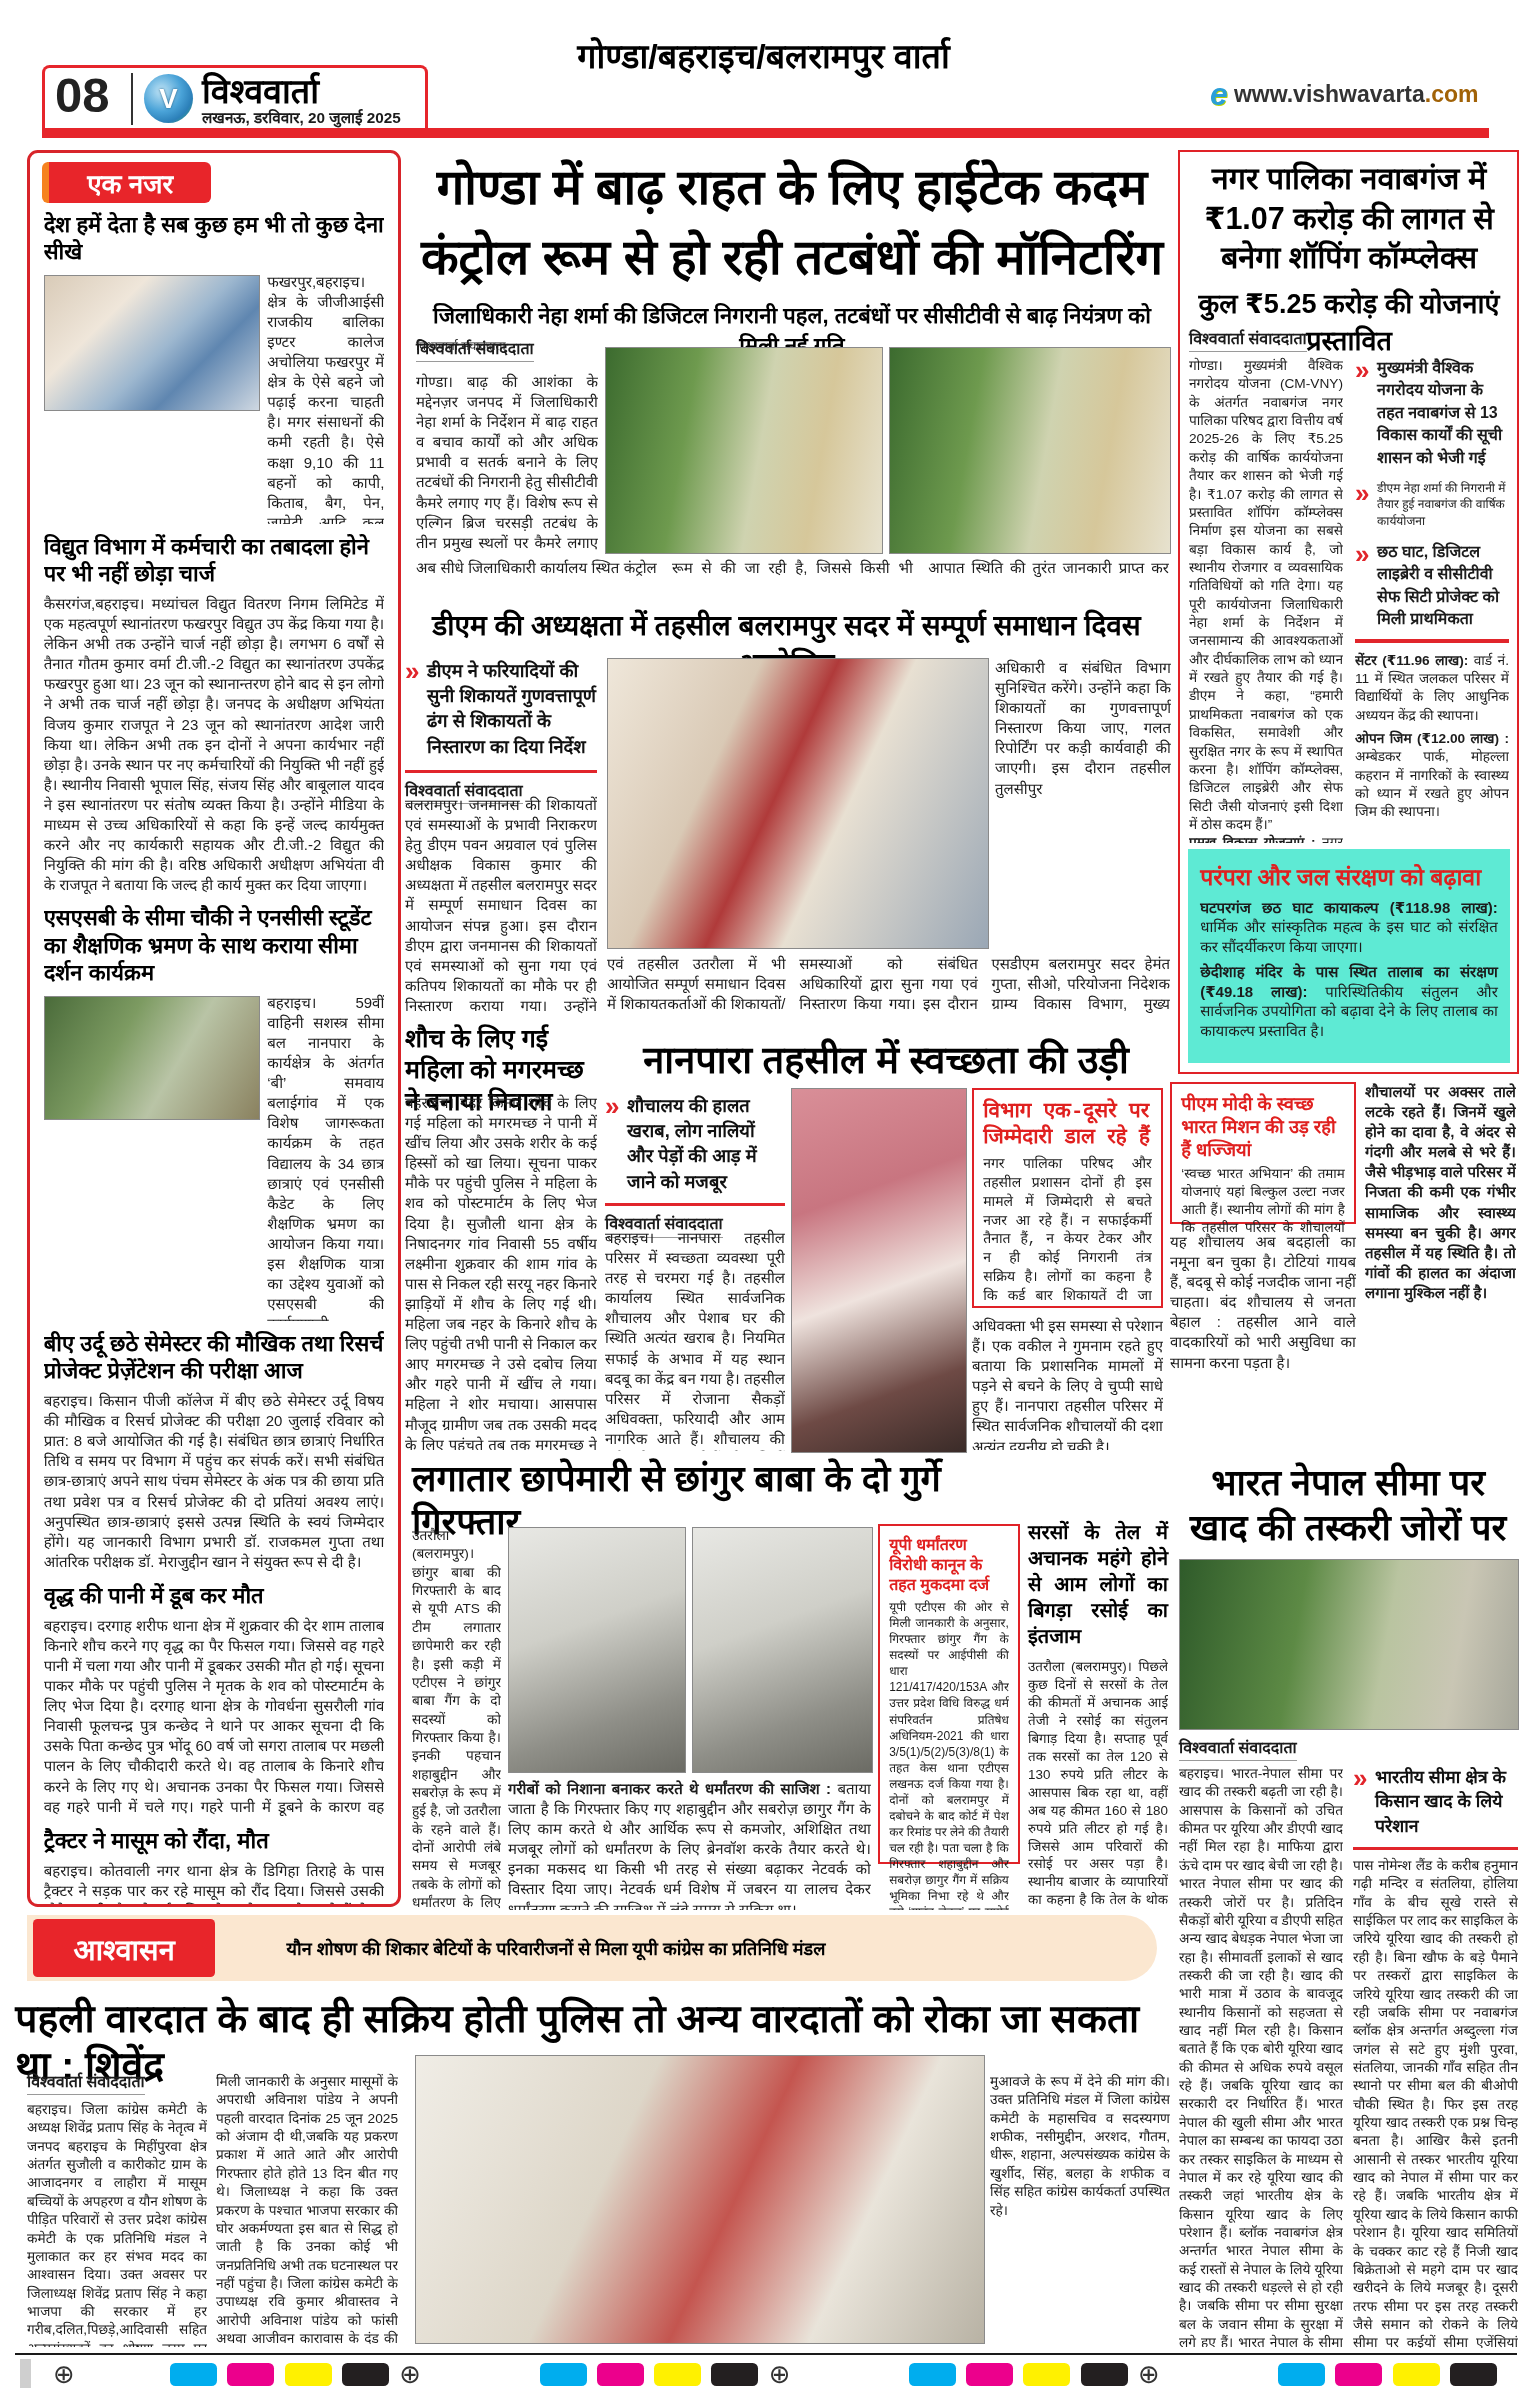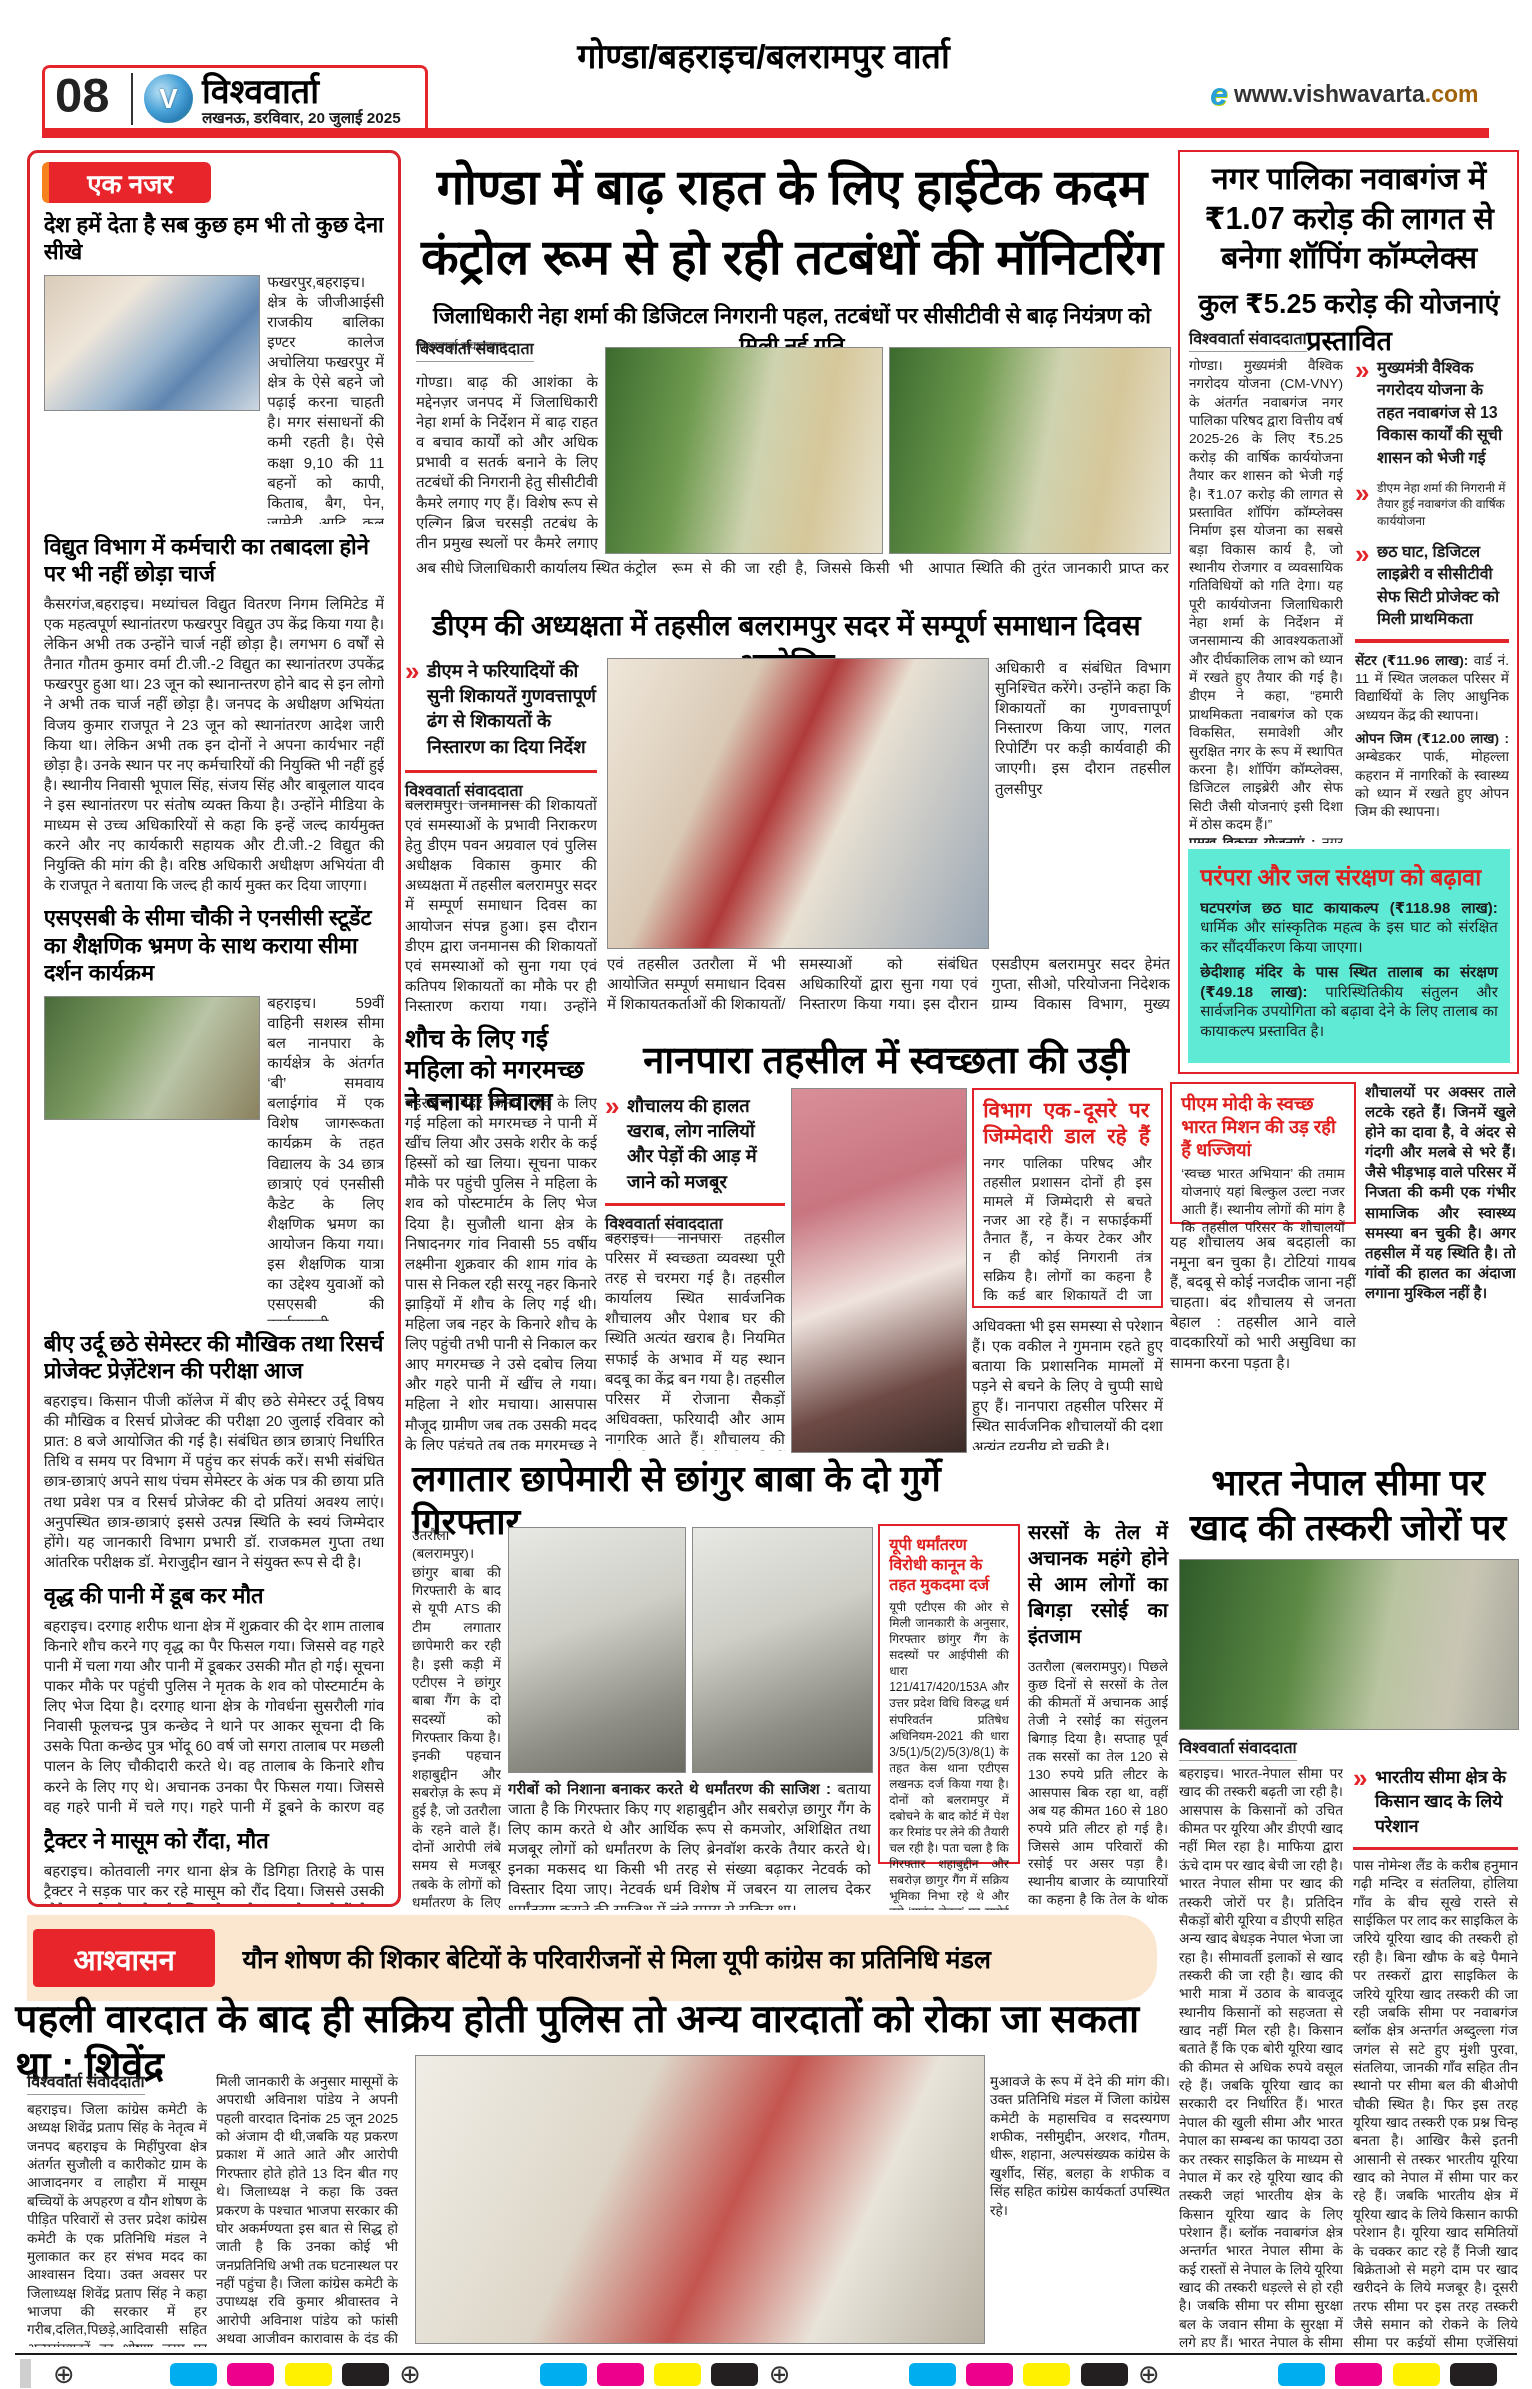--- a/index.html
+++ b/index.html
@@ -202,25 +202,25 @@
       <p class="bd jt sch" style="font-size:13.7px;"><b>ओपन जिम (₹12.00 लाख) :</b> <span>अम्बेडकर पार्क, मोहल्ला कहरान में नागरिकों के स्वास्थ्य को ध्यान में रखते हुए ओपन जिम की स्थापना।</span></p>
 
     </div>
   </div>
   <div class="abs creambox" style="left:1188px;top:849px;width:322px;height:214px;overflow:hidden;">
     <div class="cb-title">परंपरा और जल संरक्षण को बढ़ावा</div>
     <p class="jt"><b>घटपरगंज छठ घाट कायाकल्प (₹118.98 लाख):</b> <span>धार्मिक और सांस्कृतिक महत्व के इस घाट को संरक्षित कर सौंदर्यीकरण किया जाएगा।</span></p>
     <p class="jt"><b>छेदीशाह मंदिर के पास स्थित तालाब का संरक्षण (₹49.18 लाख):</b> <span>पारिस्थितिकीय संतुलन और सार्वजनिक उपयोगिता को बढ़ावा देने के लिए तालाब का कायाकल्प प्रस्तावित है।</span></p>
   </div>
 
-  <div class="abs" style="left:27px;top:1915px;width:1130px;height:86px;background:#fbe7d0;border-radius:0 35px 35px 0;display:flex;align-items:center;">
+  <div class="abs" style="left:27px;top:1915px;width:1130px;height:66px;background:#fbe7d0;border-radius:0 35px 35px 0;display:flex;align-items:center;gap:44px;">
     <div style="width:182px;height:58px;background:#e8252a;margin-left:6.1px;border-radius:4.6px;display:flex;align-items:center;justify-content:center;flex:none;">
       <span style="color:#fff;font-weight:900;font-size:29px;">आश्वासन</span>
     </div>
-    <div class="hl" style="font-size:25px;margin-left:27.5px;">यौन शोषण की शिकार बेटियों के परिवारीजनों से मिला यूपी कांग्रेस का प्रतिनिधि मंडल</div>
+    <div class="hl" style="font-size:18px;margin-left:27.5px;">यौन शोषण की शिकार बेटियों के परिवारीजनों से मिला यूपी कांग्रेस का प्रतिनिधि मंडल</div>
   </div>
 
   <div class="abs hl" style="left:15.3px;top:1996px;width:1160px;font-size:39px;line-height:1.2;">पहली वारदात के बाद ही सक्रिय होती पुलिस तो अन्य वारदातों को रोका जा सकता था : शिवेंद्र</div>
   <div class="abs" style="left:27px;top:2070px;">
     <span class="byline">विश्ववार्ता संवाददाता</span>
   </div>
   <div class="abs bd jt" style="left:27px;top:2101px;width:180px;height:246px;font-size:13.7px;">बहराइच। जिला कांग्रेस कमेटी के अध्यक्ष शिवेंद्र प्रताप सिंह के नेतृत्व में जनपद बहराइच के मिहींपुरवा क्षेत्र अंतर्गत सुजौली व कारीकोट ग्राम के आजादनगर व लाहौरा में मासूम बच्चियों के अपहरण व यौन शोषण के पीड़ित परिवारों से उत्तर प्रदेश कांग्रेस कमेटी के एक प्रतिनिधि मंडल ने मुलाकात कर हर संभव मदद का आश्वासन दिया। उक्त अवसर पर जिलाध्यक्ष शिवेंद्र प्रताप सिंह ने कहा भाजपा की सरकार में हर गरीब,दलित,पिछड़े,आदिवासी सहित अल्पसंख्यकों का शोषण चरम पर है,समाचार पत्रों,सोशल मीडिया सहित स्थानीय ग्रामीणों के माध्यम से</div>
   <div class="abs bd jt" style="left:216px;top:2073px;width:182px;height:273px;font-size:13.7px;">मिली जानकारी के अनुसार मासूमों के अपराधी अविनाश पांडेय ने अपनी पहली वारदात दिनांक 25 जून 2025 को अंजाम दी थी,जबकि यह प्रकरण प्रकाश में आते आते और आरोपी गिरफ्तार होते होते 13 दिन बीत गए थे। जिलाध्यक्ष ने कहा कि उक्त प्रकरण के पश्चात भाजपा सरकार की घोर अकर्मण्यता इस बात से सिद्ध हो जाती है कि उनका कोई भी जनप्रतिनिधि अभी तक घटनास्थल पर नहीं पहुंचा है। जिला कांग्रेस कमेटी के उपाध्यक्ष रवि कुमार श्रीवास्तव ने आरोपी अविनाश पांडेय को फांसी अथवा आजीवन कारावास के दंड की मांग करते हुए पीड़ित दलित,आदिवासी अल्पसंख्यक बच्चियों को न्यूनतम 50 लाख रुपए</div>
   <div class="abs photo ph-press" style="left:415px;top:2055px;width:568px;height:287px;"></div>
   <div class="abs bd jt" style="left:990px;top:2073px;width:180px;height:273px;font-size:13.7px;">मुआवजे के रूप में देने की मांग की। उक्त प्रतिनिधि मंडल में जिला कांग्रेस कमेटी के महासचिव व सदस्यगण शफीक, नसीमुद्दीन, अरशद, गौतम, धीरू, शहाना, अल्पसंख्यक कांग्रेस के खुर्शीद, सिंह, बलहा के शफीक व सिंह सहित कांग्रेस कार्यकर्ता उपस्थित रहे।</div>

